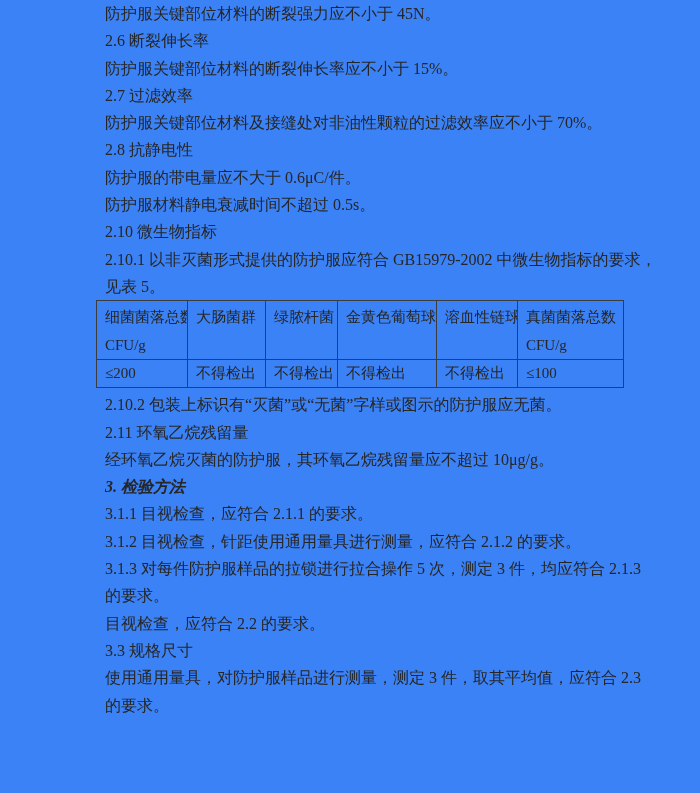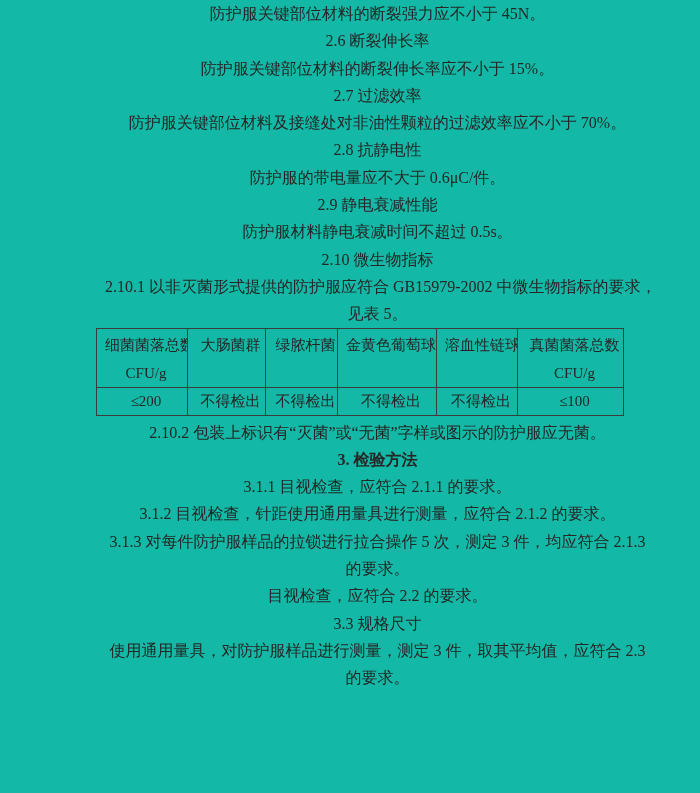--- a/index.html
+++ b/index.html
@@ -4,41 +4,41 @@
 <style>
   html, body {
     margin: 0;
     padding: 0;
     background: #ffffff;
   }
   .page {
     position: relative;
     width: 700px;
     height: 793px;
-    background: #14b8a6;
+    background: #3b82f6;
     overflow: hidden;
     font-family: "Liberation Serif", "DejaVu Serif", serif;
     color: #262626;
-    text-align: center;
   }
   .content {
     position: absolute;
     left: 105px;
     top: 0;
     width: 545px;
   }
   .line {
     font-size: 16px;
     line-height: 27.3px;
     height: 27.3px;
     white-space: nowrap;
     overflow: visible;
   }
   .bold-heading {
     font-weight: bold;
+    font-style: italic;
   }
   .spec-table {
     border-collapse: collapse;
     table-layout: fixed;
     width: 527px;
     margin-left: -9px;
     font-size: 15px;
     color: #262626;
   }
   .spec-table td {
@@ -74,21 +74,20 @@
   <div class="content">
 
     <div class="block">
       <div class="line">防护服关键部位材料的断裂强力应不小于 45N。</div>
       <div class="line">2.6 断裂伸长率</div>
       <div class="line">防护服关键部位材料的断裂伸长率应不小于 15%。</div>
       <div class="line">2.7 过滤效率</div>
       <div class="line">防护服关键部位材料及接缝处对非油性颗粒的过滤效率应不小于 70%。</div>
       <div class="line">2.8 抗静电性</div>
       <div class="line">防护服的带电量应不大于 0.6μC/件。</div>
-      <div class="line">2.9 静电衰减性能</div>
       <div class="line">防护服材料静电衰减时间不超过 0.5s。</div>
       <div class="line">2.10 微生物指标</div>
       <div class="line">2.10.1 以非灭菌形式提供的防护服应符合 GB15979-2002 中微生物指标的要求，</div>
       <div class="line">见表 5。</div>
     </div>
 
     <table class="spec-table">
       <colgroup>
         <col style="width:91px">
         <col style="width:78px">
@@ -130,20 +129,22 @@
           <td class="dcell">不得检出</td>
           <td class="dcell">不得检出</td>
           <td class="dcell">不得检出</td>
           <td class="dcell">≤100</td>
         </tr>
       </tbody>
     </table>
 
     <div class="block after-table">
       <div class="line">2.10.2 包装上标识有“灭菌”或“无菌”字样或图示的防护服应无菌。</div>
+      <div class="line">2.11 环氧乙烷残留量</div>
+      <div class="line">经环氧乙烷灭菌的防护服，其环氧乙烷残留量应不超过 10μg/g。</div>
       <div class="line bold-heading">3.  检验方法</div>
       <div class="line">3.1.1 目视检查，应符合 2.1.1 的要求。</div>
       <div class="line">3.1.2 目视检查，针距使用通用量具进行测量，应符合 2.1.2 的要求。</div>
       <div class="line">3.1.3 对每件防护服样品的拉锁进行拉合操作 5 次，测定 3 件，均应符合 2.1.3</div>
       <div class="line">的要求。</div>
       <div class="line">目视检查，应符合 2.2 的要求。</div>
       <div class="line">3.3 规格尺寸</div>
       <div class="line">使用通用量具，对防护服样品进行测量，测定 3 件，取其平均值，应符合 2.3</div>
       <div class="line">的要求。</div>
     </div>

